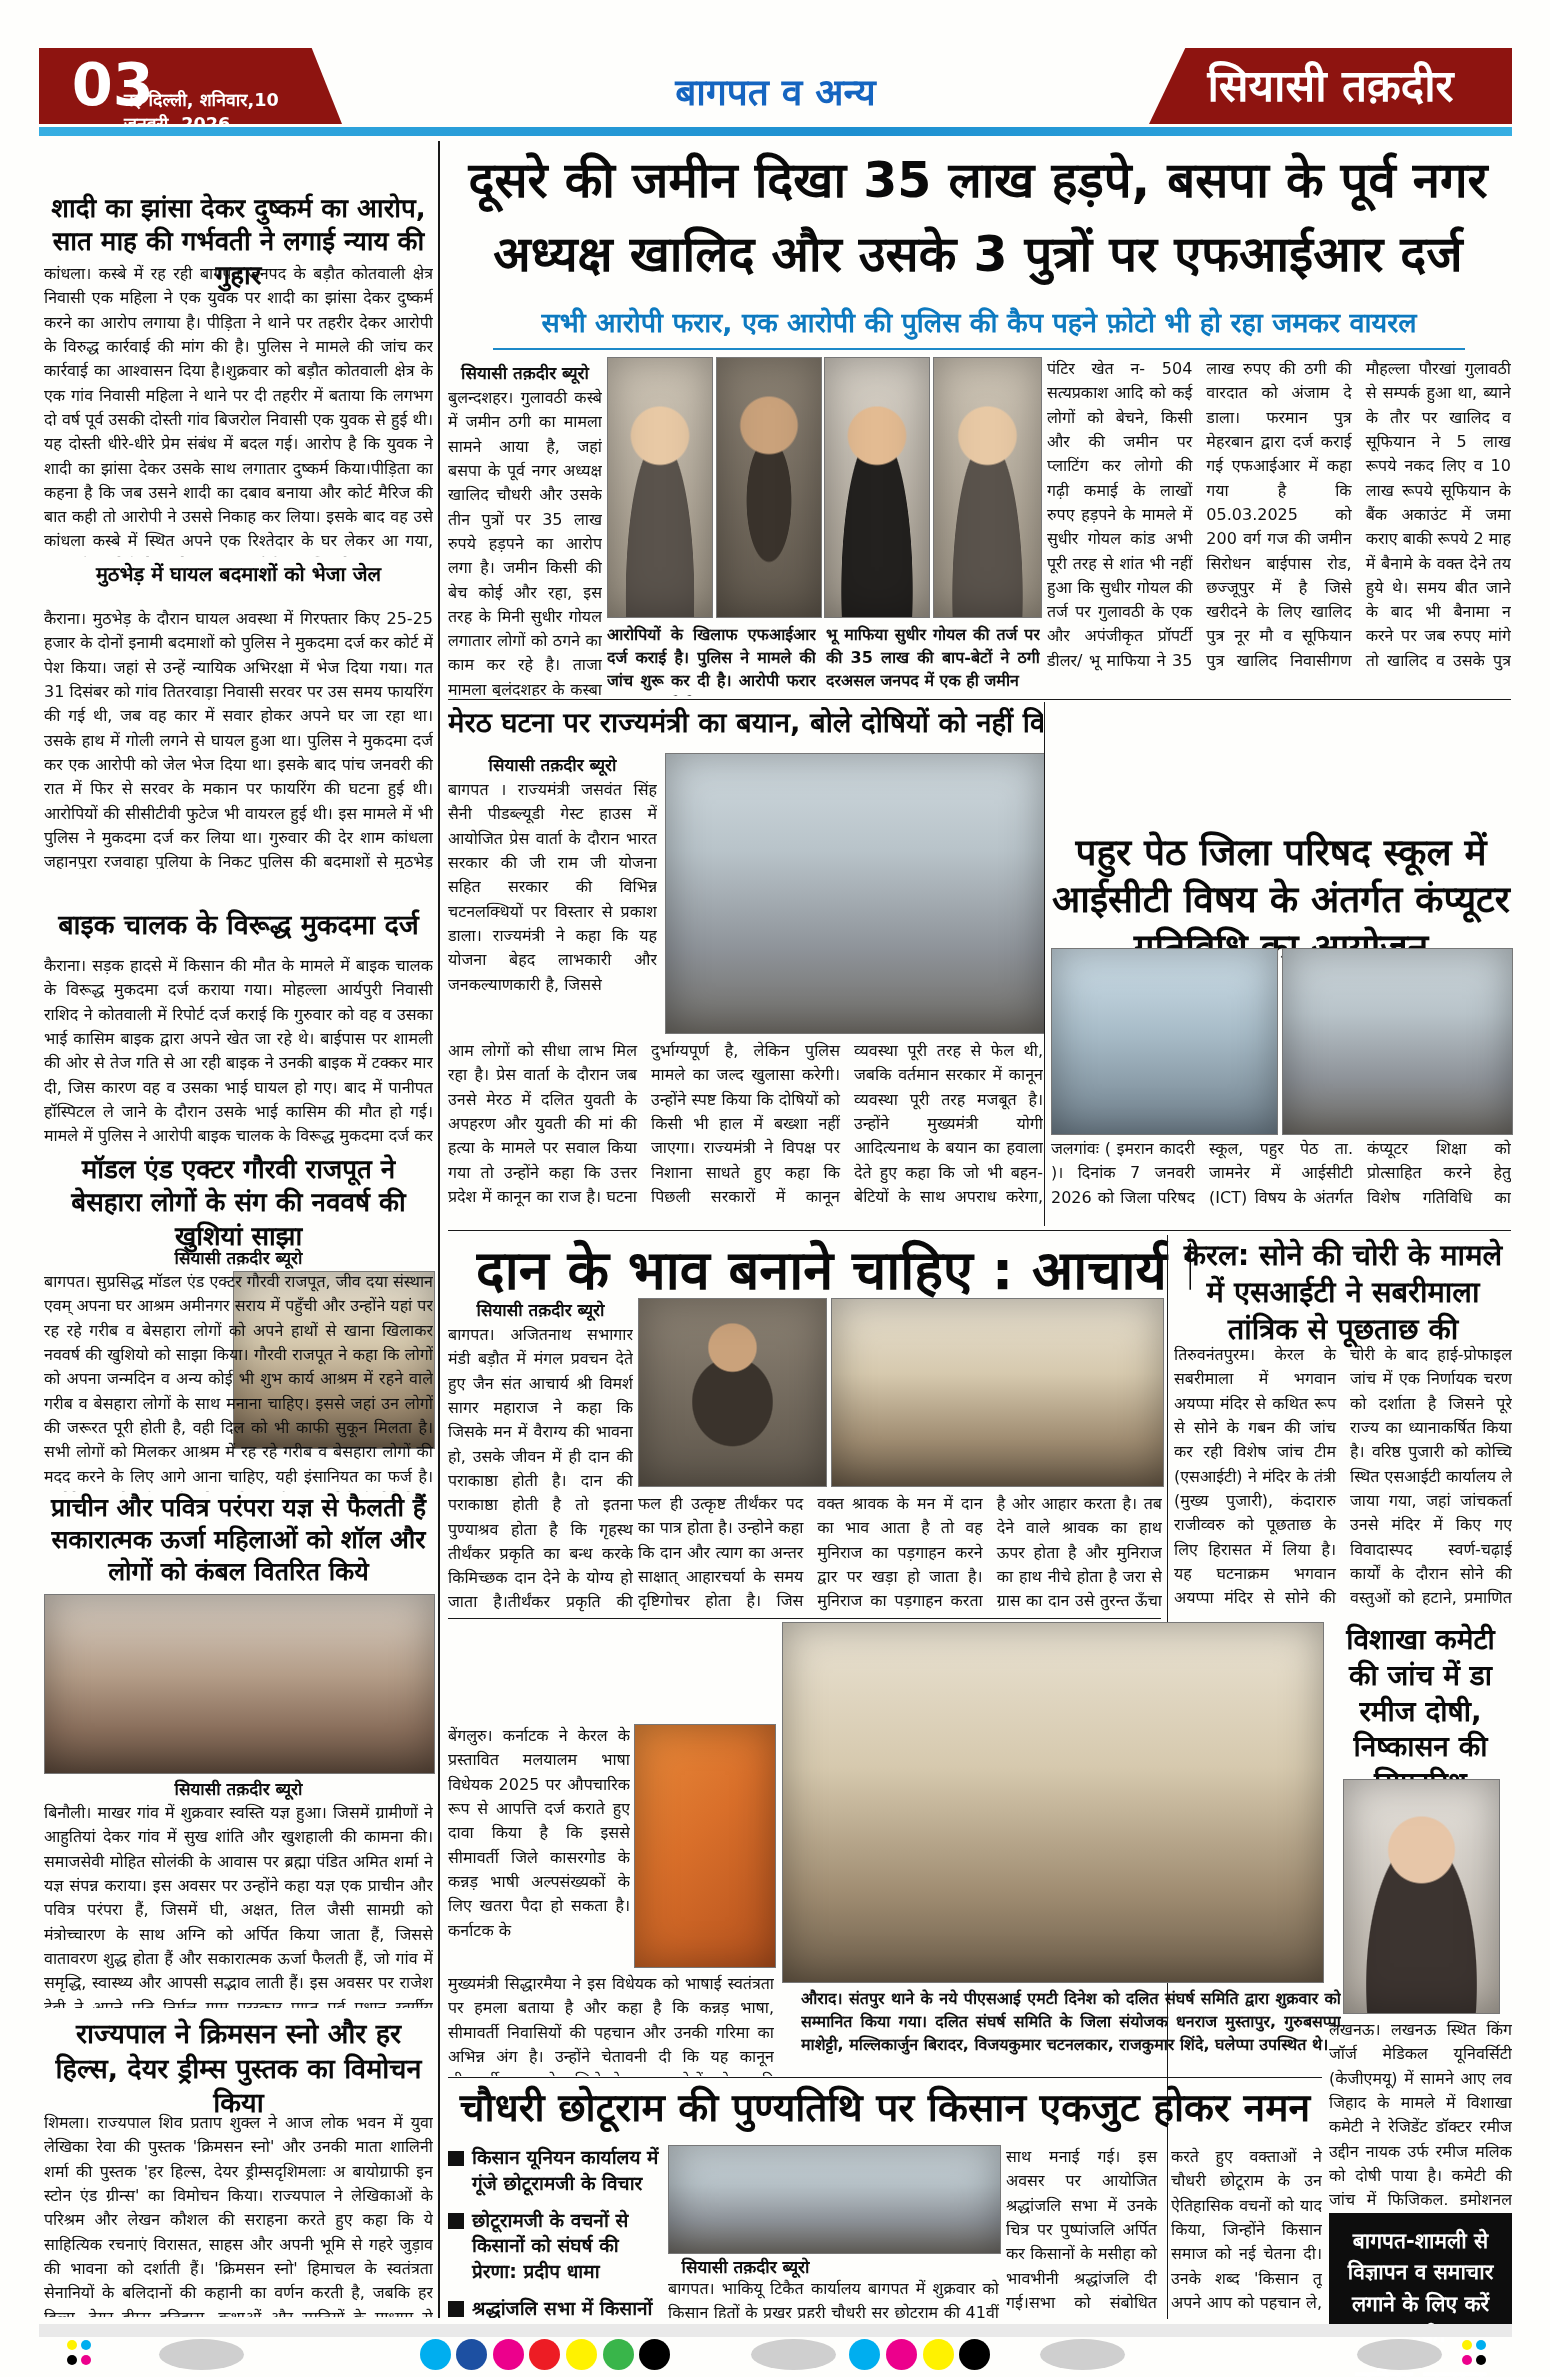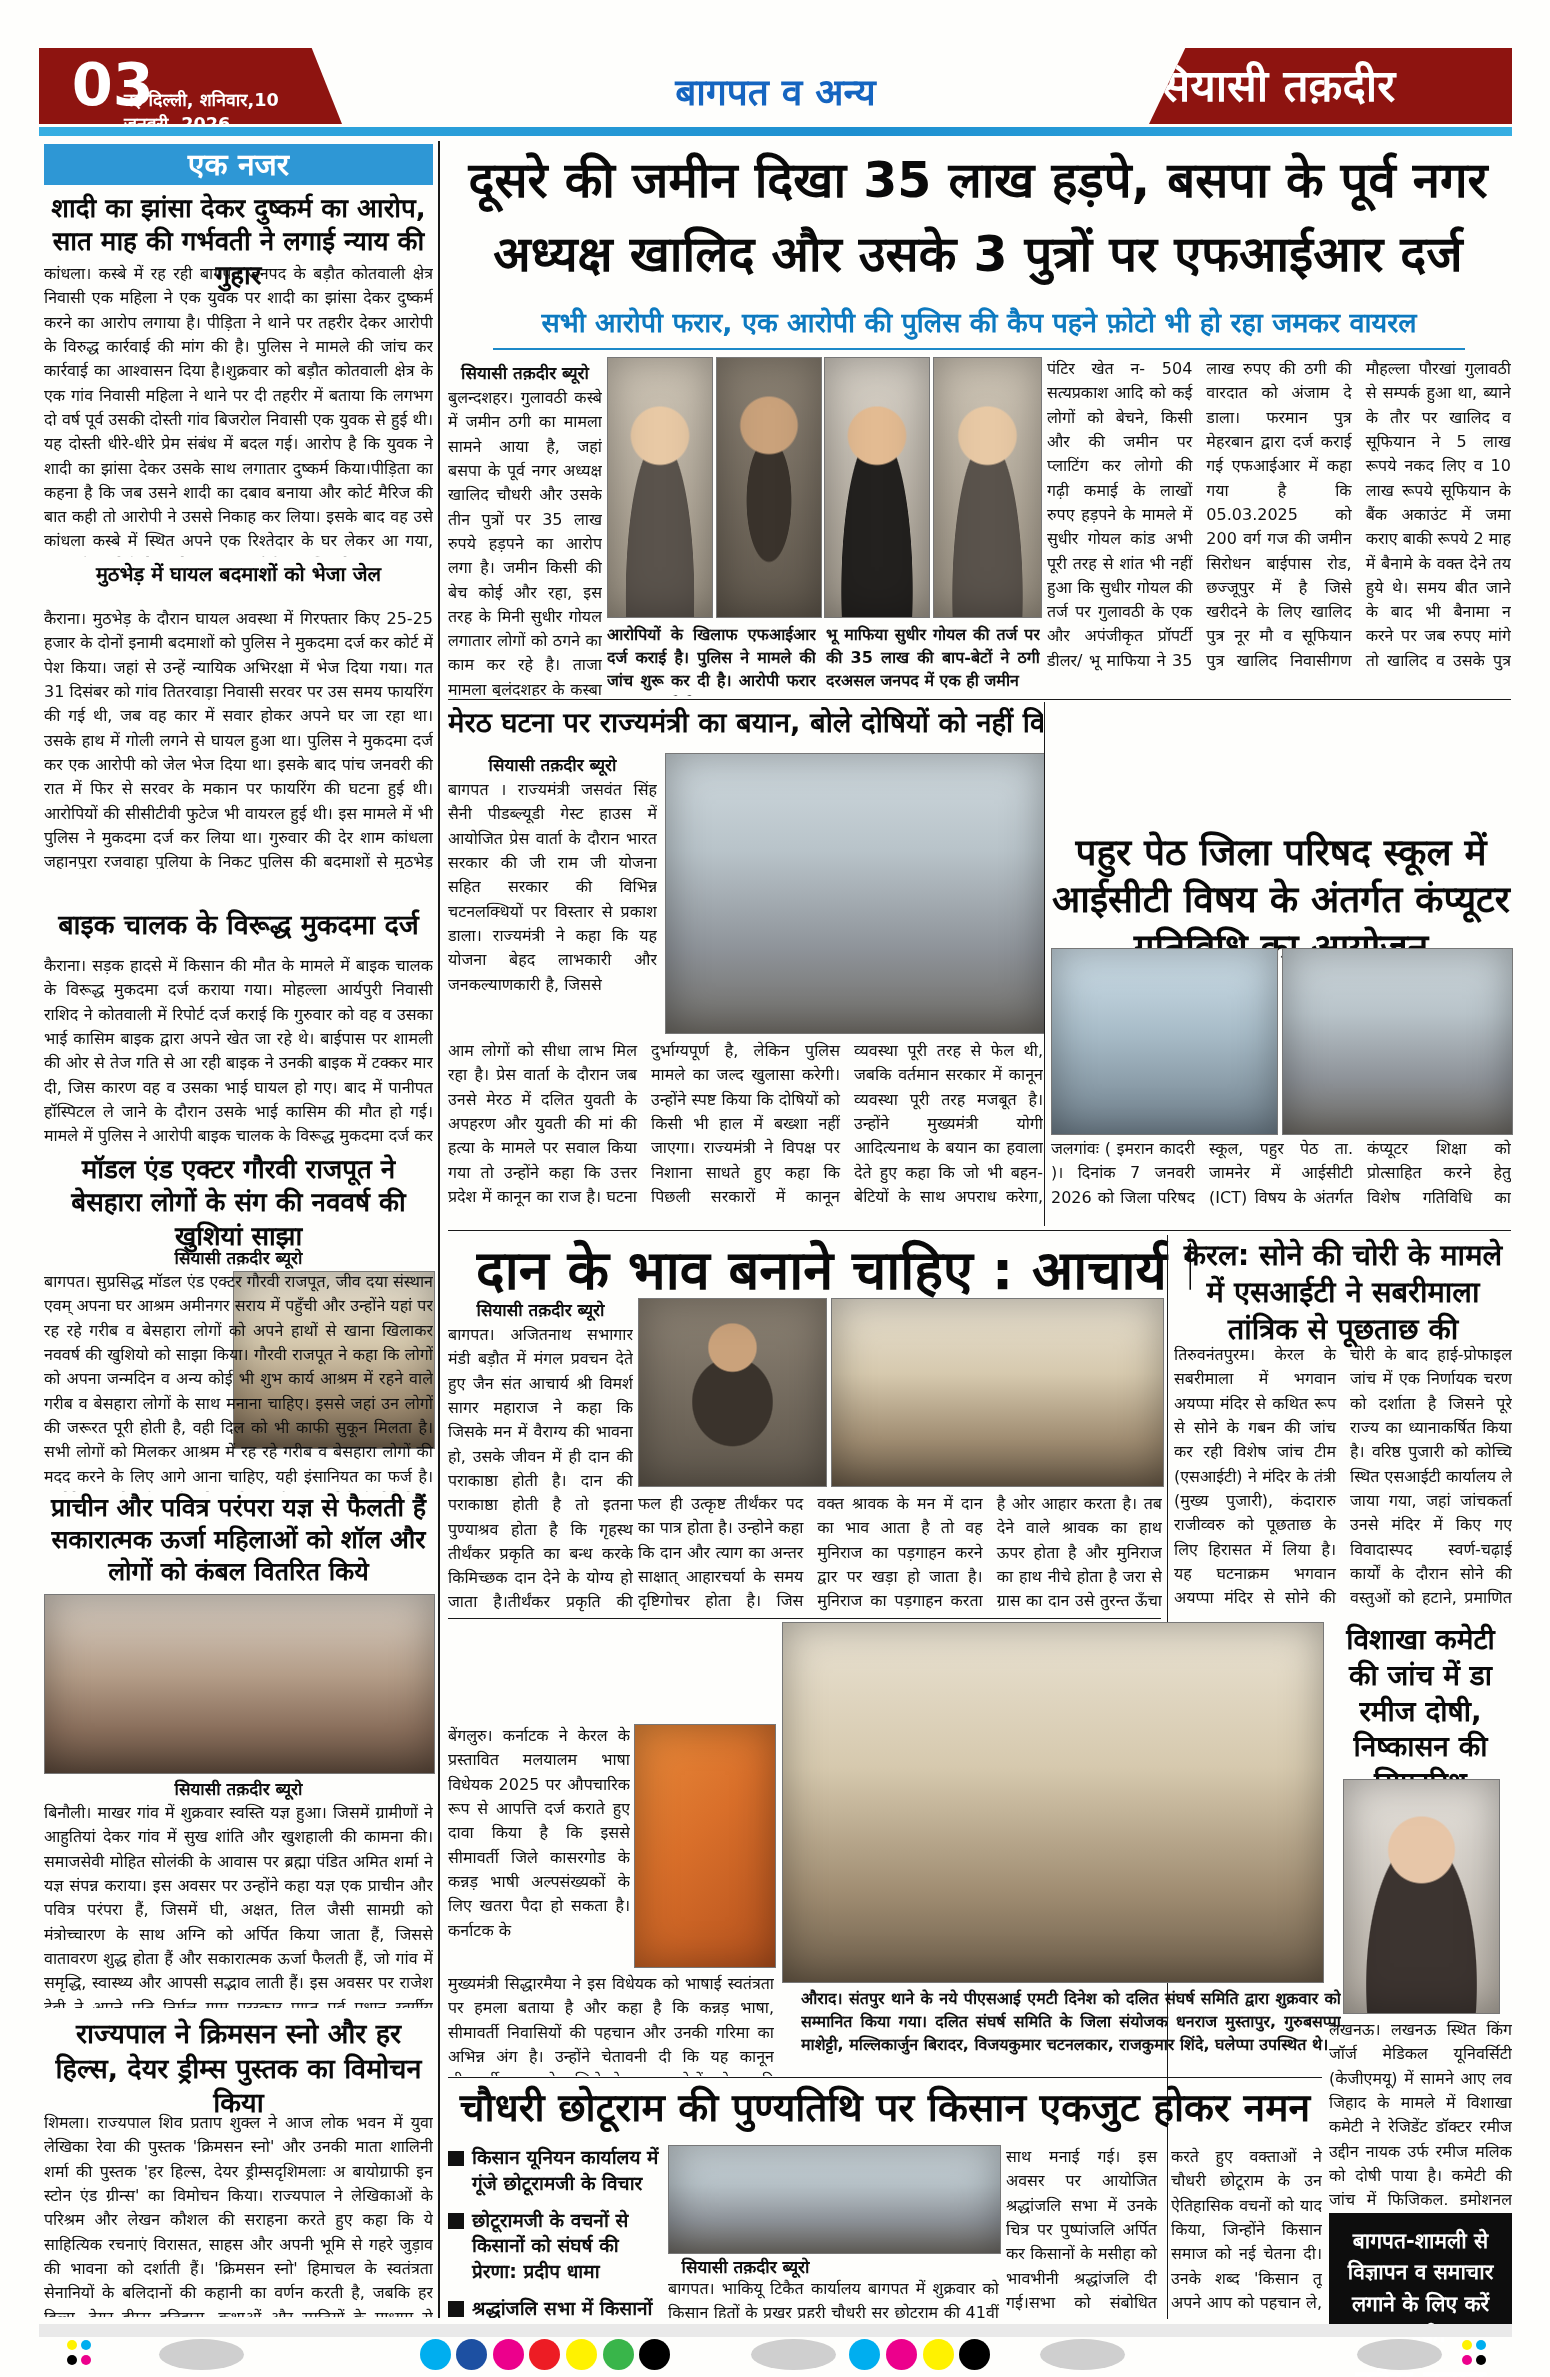--- a/index.html
+++ b/index.html
@@ -6,21 +6,21 @@
   body{font-family:"DejaVu Sans","Liberation Sans",sans-serif;color:#111;}
   #page{position:relative;width:1550px;height:2377px;background:#fefefc;overflow:hidden;}
   .abs{position:absolute;}
   
   .red-tab{background:#8e1410;color:#fff;}
   .red-tab-left{clip-path:polygon(0 0,90% 0,100% 100%,0 100%);}
   .red-tab-right{clip-path:polygon(10% 0,100% 0,100% 100%,0 100%);}
   .pgnum{font-size:59px;font-weight:bold;line-height:1;}
   .pgdate{font-size:17.6px;font-weight:bold;}
   .section-name{font-size:37px;font-weight:bold;color:#1565c0;text-align:center;}
-  .masthead{font-size:44px;font-weight:bold;text-align:left;}
+  .masthead{font-size:44px;font-weight:bold;text-align:center;}
   .blue-rule{background:linear-gradient(90deg,#36aee2 0%,#1d8fd0 55%,#36aee2 100%);}
   
   .hl{font-weight:bold;text-align:center;line-height:1.28;color:#0a0a0a;}
   .body-txt{font-size:16px;line-height:1.52;text-align:justify;overflow:hidden;}
   .byline{font-size:17px;font-weight:bold;text-align:center;}
   .cols2{column-count:2;column-gap:14px;}
   .cols3{column-count:3;column-gap:14px;}
   .caption{font-size:16px;font-weight:bold;line-height:1.45;text-align:justify;overflow:hidden;}
   .blue-bar{background:#2e97d5;color:#fff;font-weight:bold;text-align:center;}
   .vline{background:#1a1a1a;width:2.1px;}
@@ -51,21 +51,20 @@
 <div id="page">
 
   <div class="abs red-tab red-tab-left" style="left:39px;top:48px;width:303px;height:76px;">
     <div class="abs pgnum" style="left:12.7px;top:7px;margin-left:20px;">03</div>
     <div class="abs pgdate" style="left:85px;top:39px;width:204px;">नई दिल्ली, शनिवार,10 जनवरी, 2026</div>
   </div>
   <div class="abs section-name" style="left:564px;top:65px;width:423px;text-align:center;">बागपत व अन्य</div>
   <div class="abs red-tab red-tab-right masthead" style="left:1149px;top:48px;width:363px;height:76px;line-height:76px;">सियासी तक़दीर</div>
   <div class="abs blue-rule" style="left:39px;top:127px;width:1473px;height:8.5px;"></div>
 
-  <div class="abs blue-bar" style="left:44px;top:144px;width:389px;height:41px;font-size:30px;line-height:41px;">एक नजर</div>
 
   <div class="abs hl" style="left:44px;top:192px;width:389px;font-size:26px;">शादी का झांसा देकर दुष्कर्म का आरोप, सात माह की गर्भवती ने लगाई न्याय की गुहार</div>
   <div class="abs body-txt" style="left:44px;top:262px;width:389px;height:295px;">कांधला। कस्बे में रह रही बागपत जनपद के बड़ौत कोतवाली क्षेत्र निवासी एक महिला ने एक युवक पर शादी का झांसा देकर दुष्कर्म करने का आरोप लगाया है। पीड़िता ने थाने पर तहरीर देकर आरोपी के विरुद्ध कार्रवाई की मांग की है। पुलिस ने मामले की जांच कर कार्रवाई का आश्वासन दिया है।शुक्रवार को बड़ौत कोतवाली क्षेत्र के एक गांव निवासी महिला ने थाने पर दी तहरीर में बताया कि लगभग दो वर्ष पूर्व उसकी दोस्ती गांव बिजरोल निवासी एक युवक से हुई थी। यह दोस्ती धीरे-धीरे प्रेम संबंध में बदल गई। आरोप है कि युवक ने शादी का झांसा देकर उसके साथ लगातार दुष्कर्म किया।पीड़िता का कहना है कि जब उसने शादी का दबाव बनाया और कोर्ट मैरिज की बात कही तो आरोपी ने उससे निकाह कर लिया। इसके बाद वह उसे कांधला कस्बे में स्थित अपने एक रिश्तेदार के घर लेकर आ गया, जहां भी आरोपी ने उसके साथ दुष्कर्म किया, जिससे वह सात माह की गर्भवती हो गई।आरोप है कि इसके बाद आरोपी पीड़िता को रिश्तेदार के घर छोड़कर फरार हो गया और अब उसे अपने साथ रखने से इनकार कर रहा है। पीड़ित महिला ने आरोपी के विरुद्ध सख्त कार्रवाई की मांग करते हुए न्याय की गुहार लगाई है।इस संबंध में थाना प्रभारी निरीक्षक सतीश कुमार ने बताया कि महिला की तहरीर प्राप्त हुई है, मामले की जांच की जा रही है। जांच के आधार पर उचित कार्रवाई की जाएगी।</div>
 
   <div class="abs hl" style="left:44px;top:562px;width:389px;font-size:20px;">मुठभेड़ में घायल बदमाशों को भेजा जेल</div>
   <div class="abs body-txt" style="left:44px;top:607px;width:389px;height:262px;">कैराना। मुठभेड़ के दौरान घायल अवस्था में गिरफ्तार किए 25-25 हजार के दोनों इनामी बदमाशों को पुलिस ने मुकदमा दर्ज कर कोर्ट में पेश किया। जहां से उन्हें न्यायिक अभिरक्षा में भेज दिया गया। गत 31 दिसंबर को गांव तितरवाड़ा निवासी सरवर पर उस समय फायरिंग की गई थी, जब वह कार में सवार होकर अपने घर जा रहा था। उसके हाथ में गोली लगने से घायल हुआ था। पुलिस ने मुकदमा दर्ज कर एक आरोपी को जेल भेज दिया था। इसके बाद पांच जनवरी की रात में फिर से सरवर के मकान पर फायरिंग की घटना हुई थी। आरोपियों की सीसीटीवी फुटेज भी वायरल हुई थी। इस मामले में भी पुलिस ने मुकदमा दर्ज कर लिया था। गुरुवार की देर शाम कांधला जहानपुरा रजवाहा पुलिया के निकट पुलिस की बदमाशों से मुठभेड़ हुई थी, जिसमें पैरों में गोली लगने से सावेज व जुनैद घायल हो गए थे। उनके कब्जे से दो अवैध तमंचा व कारतूस बरामद हुए थे। वे फायरिंग के आरोपी थे और 25-25 हजार का इनाम घोषित किया गया था। वहीं, बदमाशों के दो साथी आवेश उर्फ बिल्ली व नदीम बिहारी फरार हो गए थे। मामले में पुलिस ने आरोपियों के विरूद्ध मुकदमा दर्ज किया। वहीं, घायल बदमाशों के अस्पताल से डिस्चार्ज होने के बाद उन्हें शुक्रवार को कोर्ट में पेश किया गया। जहां से उन्हें न्यायिक अभिरक्षा में भेज दिया गया। पुलिस फरार आरोपियों की तलाश में जुटी है।</div>
 
   <div class="abs hl" style="left:44px;top:908px;width:389px;font-size:27px;">बाइक चालक के विरूद्ध मुकदमा दर्ज</div>
   <div class="abs body-txt" style="left:44px;top:954px;width:389px;height:192px;">कैराना। सड़क हादसे में किसान की मौत के मामले में बाइक चालक के विरूद्ध मुकदमा दर्ज कराया गया। मोहल्ला आर्यपुरी निवासी राशिद ने कोतवाली में रिपोर्ट दर्ज कराई कि गुरुवार को वह व उसका भाई कासिम बाइक द्वारा अपने खेत जा रहे थे। बाईपास पर शामली की ओर से तेज गति से आ रही बाइक ने उनकी बाइक में टक्कर मार दी, जिस कारण वह व उसका भाई घायल हो गए। बाद में पानीपत हॉस्पिटल ले जाने के दौरान उसके भाई कासिम की मौत हो गई। मामले में पुलिस ने आरोपी बाइक चालक के विरूद्ध मुकदमा दर्ज कर लिया है।</div>
 

